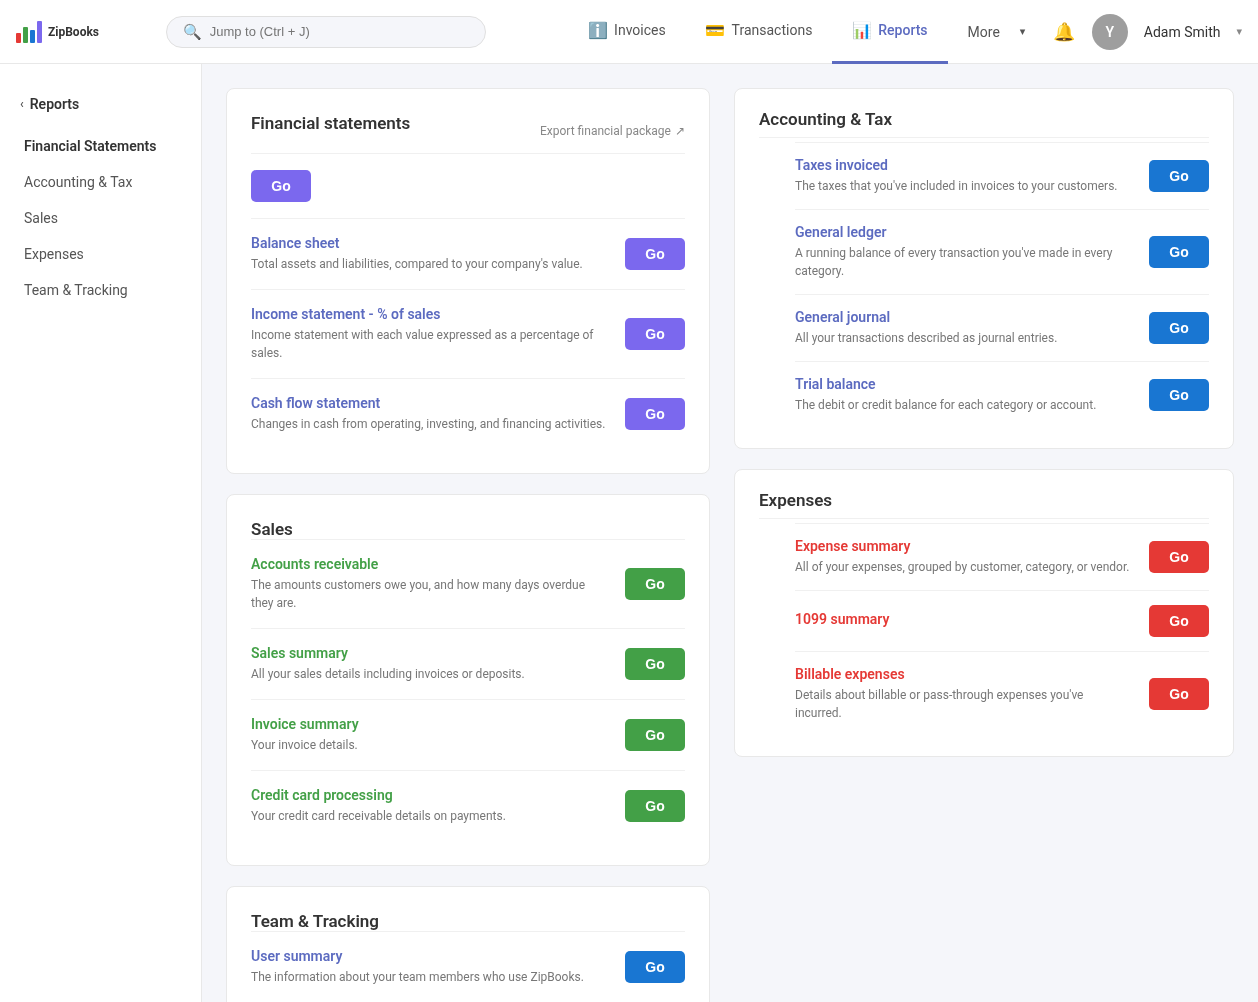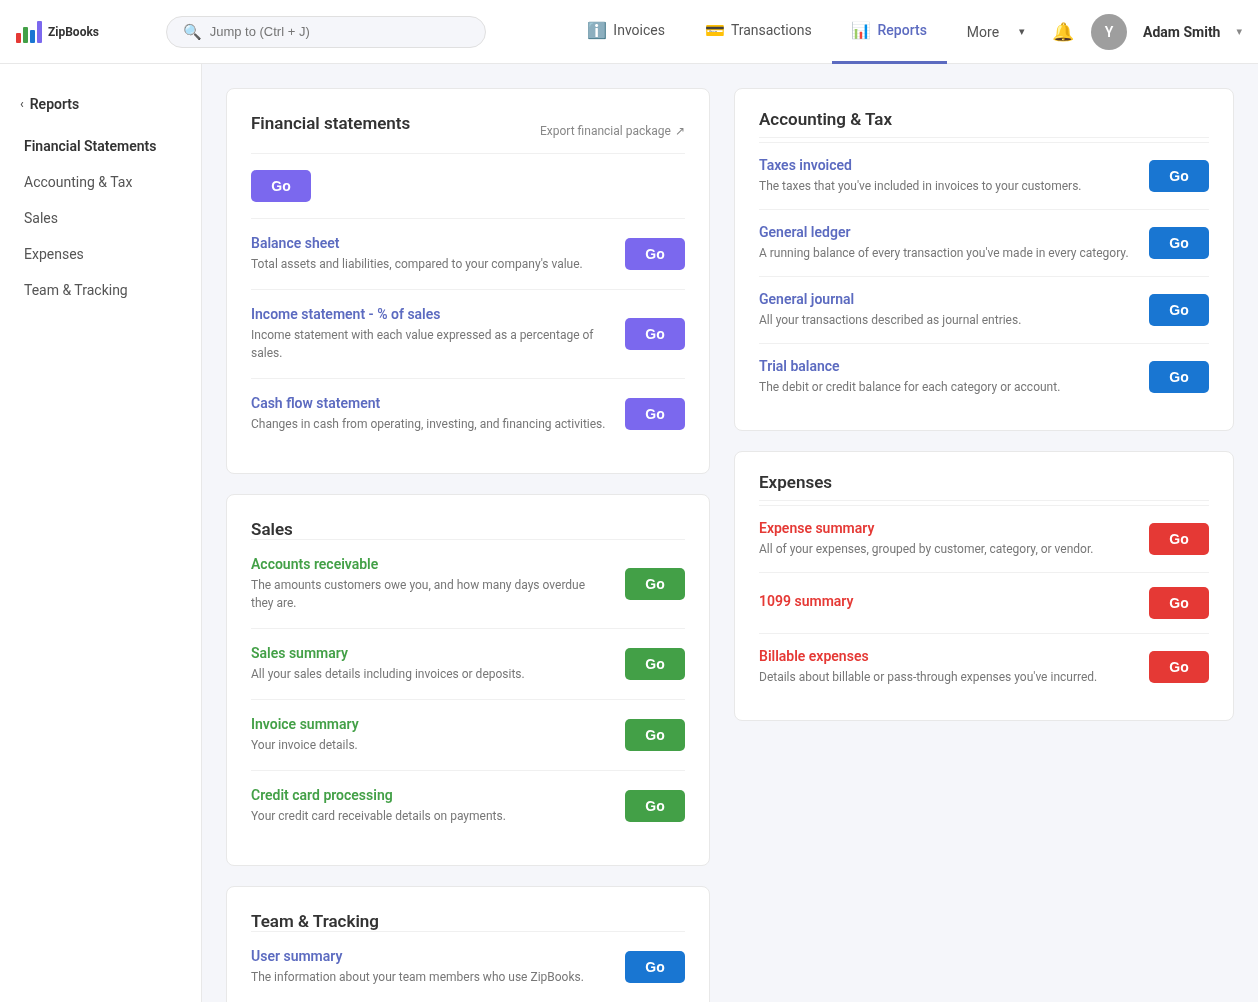--- a/index.html
+++ b/index.html
@@ -33,21 +33,21 @@
     }
     .nav-link.active { color: #5c6bc0; border-bottom: 3px solid #5c6bc0; font-weight: 500; }
     .nav-link-icon { font-size: 16px; }
     .more-link { display: flex; align-items: center; gap: 20px; padding: 0 20px; height: 64px; font-size: 14px; color: #555; cursor: pointer; }
     .nav-right { display: flex; align-items: center; gap: 16px; margin-left: 8px; }
     .bell-icon { font-size: 18px; color: #888; cursor: pointer; }
     .avatar {
       width: 36px; height: 36px; border-radius: 50%; background: #9e9e9e;
       display: flex; align-items: center; justify-content: center; color: #fff; font-weight: 600; font-size: 14px;
     }
-    .user-name { font-size: 14px; color: #333; font-weight: 700; text-align: center; }
+    .user-name { font-size: 14px; color: #333; font-weight: 400; text-align: center; }
     .chevron { font-size: 11px; color: #888; }
 
     
     .layout { display: flex; margin-top: 64px; min-height: calc(100vh - 64px); }
 
     
     .sidebar {
       width: 202px; background: #fff; border-right: 1px solid #e8e8e8;
       padding: 24px 0; position: fixed; top: 64px; bottom: 0; overflow-y: auto;
     }
@@ -107,21 +107,21 @@
     .right-col { display: flex; flex-direction: column; gap: 0; }
     .right-card {
       background: #fff; border-radius: 8px; border: 1px solid #e8e8e8;
       padding: 20px 24px; margin-bottom: 20px;
     }
     .right-card-title { font-size: 17px; font-weight: 600; color: #333; margin-bottom: 8px; }
     .right-divider { border: none; border-top: 1px solid #f0f0f0; margin: 0 0 4px; }
 
     .right-report-item {
       display: flex; align-items: center; justify-content: flex-start;
-      padding: 14px 0; border-top: 1px solid #f0f0f0;
+      padding: 14px 0; border-top: 1px solid #f0f0f0; margin-left: 36px;
     }
     .right-report-item:first-of-type { border-top: none; }
   </style>
 </head>
 <body>
 
 <nav class="topnav">
   <div class="logo">
     <div class="logo-bars">
       <div class="logo-bar" style="height:10px;background:#e53935;"></div>

